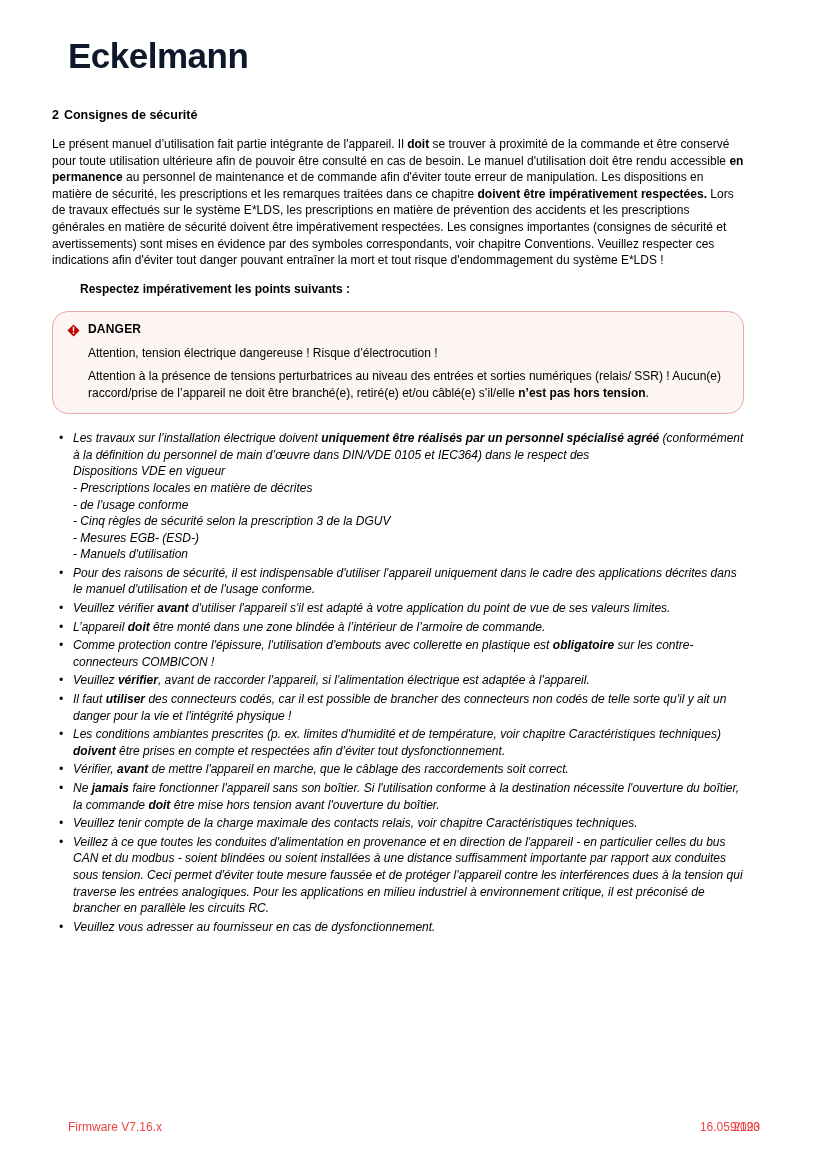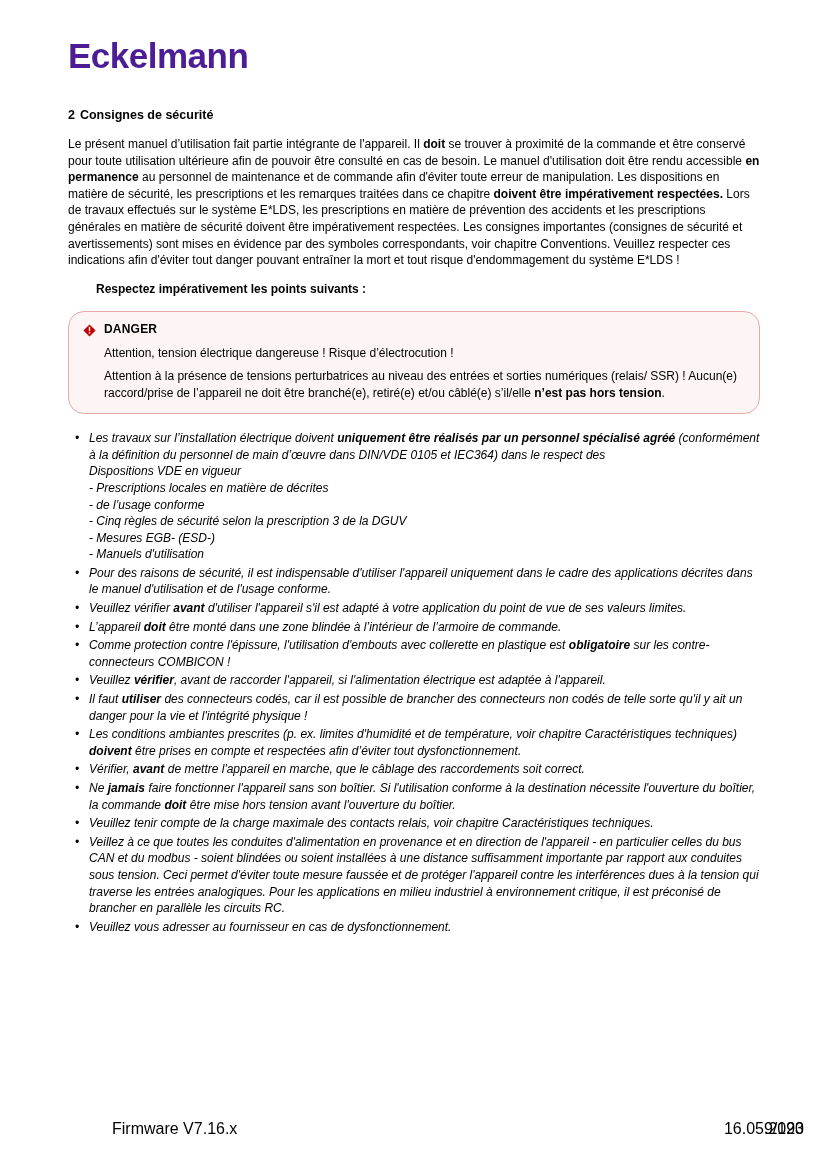--- a/index.html
+++ b/index.html
@@ -19,27 +19,27 @@
     box-sizing: border-box;
     overflow: hidden;
   }
   .logo {
     position: absolute;
     left: 68px;
     top: 36px;
     font-size: 35px;
     font-weight: bold;
     letter-spacing: -0.5px;
-    color: #4c1d95;
+    color: #0f172a;
     font-family: "Liberation Sans", sans-serif;
     text-align: right;
   }
   .content {
     position: absolute;
-    left: 68px;
+    left: 52px;
     top: 108px;
     width: 692px;
   }
   h2.section-title {
     font-size: 12.5px;
     font-weight: bold;
     margin: 0 0 14px 0;
     color: #000;
   }
   h2.section-title .num {
@@ -123,23 +123,22 @@
   }
   .sub-lines span {
     display: block;
   }
   b, strong { font-weight: bold; }
   .footer {
     position: absolute;
     left: 68px;
     top: 1120px;
     width: 692px;
-    font-size: 16px;
-    color: #000000;
-    margin-left: 44px;
+    font-size: 12px;
+    color: #ef4444;
   }
   .footer-inner {
     display: flex;
     justify-content: space-between;
     align-items: baseline;
   }
   .footer-center {
     position: absolute;
     left: 0;
     right: 0;

